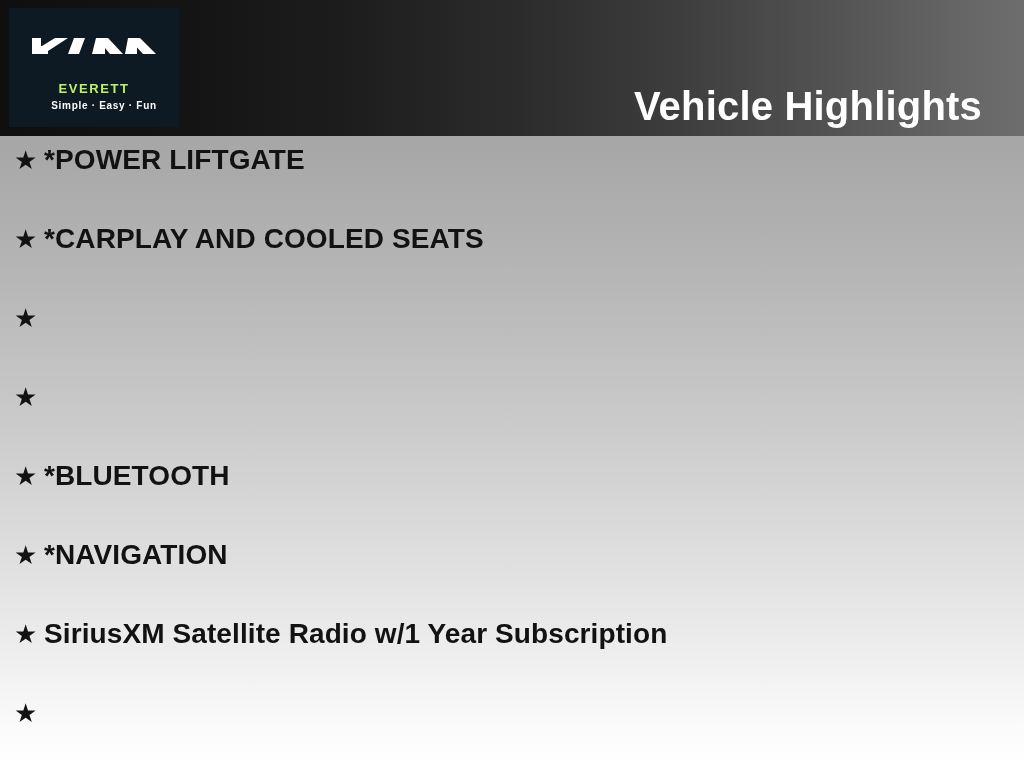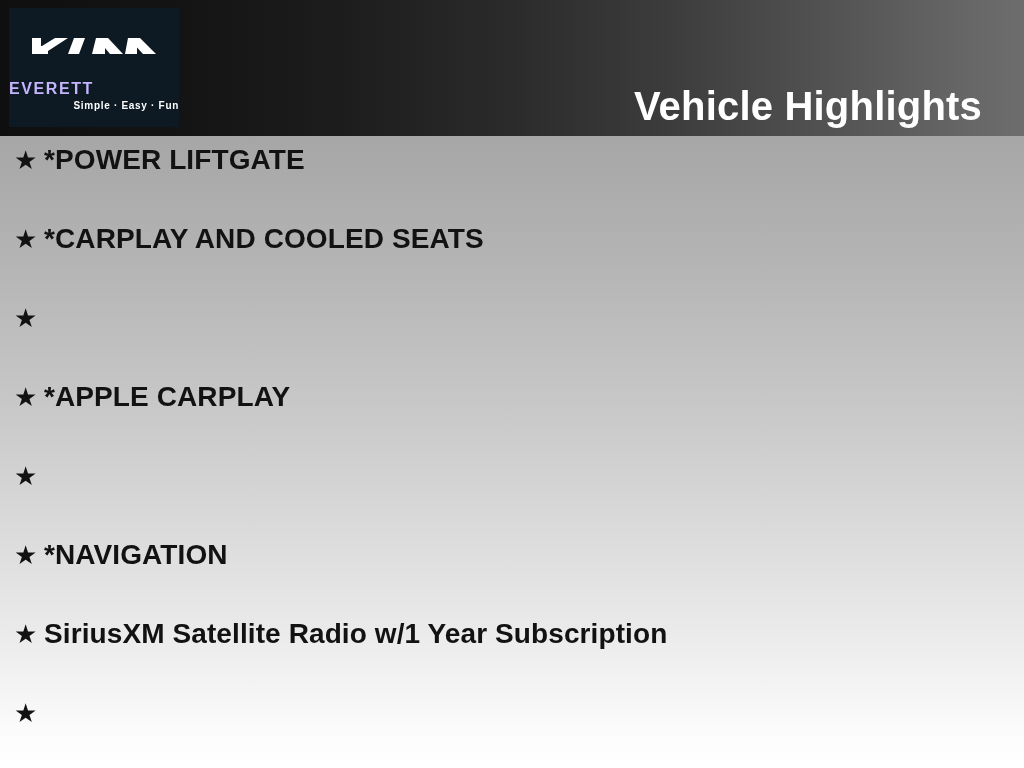--- a/index.html
+++ b/index.html
@@ -82,34 +82,34 @@
     width: 128px;
     height: 30px;
   }
   .kia-mark svg { display: block; width: 128px; height: 30px; }
 
   .dealer-name {
     position: absolute;
     left: 0;
     right: 0;
     top: 72px;
-    text-align: left;
-    color: #c4b5fd;
-    font-size: 16px;
+    text-align: center;
+    color: #bef264;
+    font-size: 13px;
     font-weight: bold;
     letter-spacing: 1.6px;
     line-height: 18px;
   }
 
   .dealer-tagline {
     position: absolute;
     left: 0;
     right: 0;
     top: 92px;
-    text-align: right;
+    text-align: center;
     color: #ffffff;
     font-size: 10px;
     font-weight: bold;
     letter-spacing: 0.7px;
     line-height: 12px;
     padding-left: 20px;
   }
 
   
   .highlights {
@@ -184,24 +184,24 @@
     </li>
     <li class="highlight-item">
       <span class="bullet-star">★</span>
       <span class="highlight-label">*CARPLAY AND COOLED SEATS</span>
     </li>
     <li class="highlight-item">
       <span class="bullet-star">★</span>
     </li>
     <li class="highlight-item">
       <span class="bullet-star">★</span>
-      <span class="highlight-label">*APPLE CARPLAY</span>
-    </li>
-    <li class="highlight-item">
-      <span class="bullet-star">★</span>
+    </li>
+    <li class="highlight-item">
+      <span class="bullet-star">★</span>
+      <span class="highlight-label">*BLUETOOTH</span>
     </li>
     <li class="highlight-item">
       <span class="bullet-star">★</span>
       <span class="highlight-label">*NAVIGATION</span>
     </li>
     <li class="highlight-item">
       <span class="bullet-star">★</span>
       <span class="highlight-label">SiriusXM Satellite Radio w/1 Year Subscription</span>
     </li>
     <li class="highlight-item">

